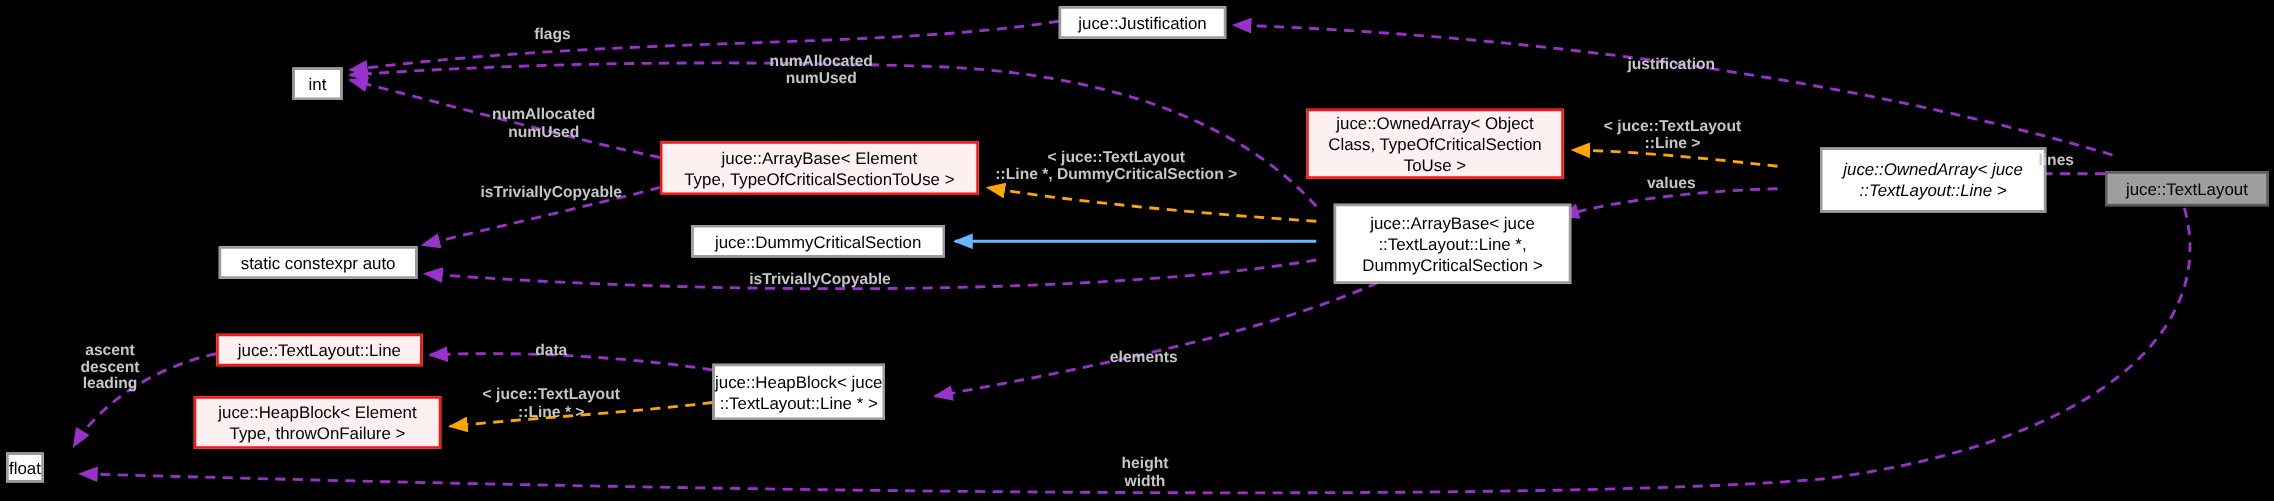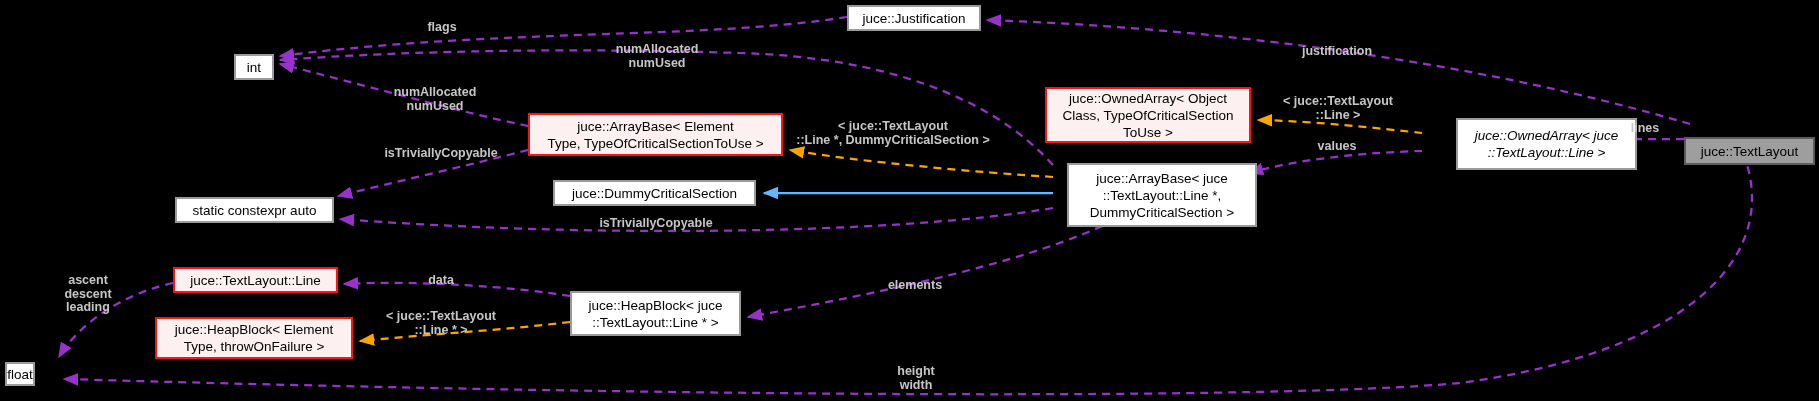--- a/index.html
+++ b/index.html
@@ -84,21 +84,21 @@
   <div class="node" style="left:1456px;top:118px;width:181px;height:52px;font-style:italic;">juce::OwnedArray&lt; juce
 ::TextLayout::Line &gt;</div>
 
   <div class="node main" style="left:1684px;top:125px;width:131px;height:28px;">juce::TextLayout</div>
 
   <div class="node red" style="left:173px;top:267px;width:165px;height:26px;">juce::TextLayout::Line</div>
 
   <div class="node red" style="left:155px;top:317px;width:198px;height:42px;">juce::HeapBlock&lt; Element
 Type, throwOnFailure &gt;</div>
 
-  <div class="node" style="left:570px;top:291px;width:171px;height:45px;">juce::HeapBlock&lt; juce
+  <div class="node" style="left:570px;top:291px;width:138px;height:45px;">juce::HeapBlock&lt; juce
 ::TextLayout::Line * &gt;</div>
 
   <div class="node" style="left:5px;top:362px;width:30px;height:24px;">float</div>
 
   <div class="edge-label" style="left:442px;top:28px;">flags</div>
   <div class="edge-label" style="left:435px;top:99px;">numAllocated
 numUsed</div>
   <div class="edge-label" style="left:657px;top:56px;">numAllocated
 numUsed</div>
   <div class="edge-label" style="left:441px;top:154px;">isTriviallyCopyable</div>

